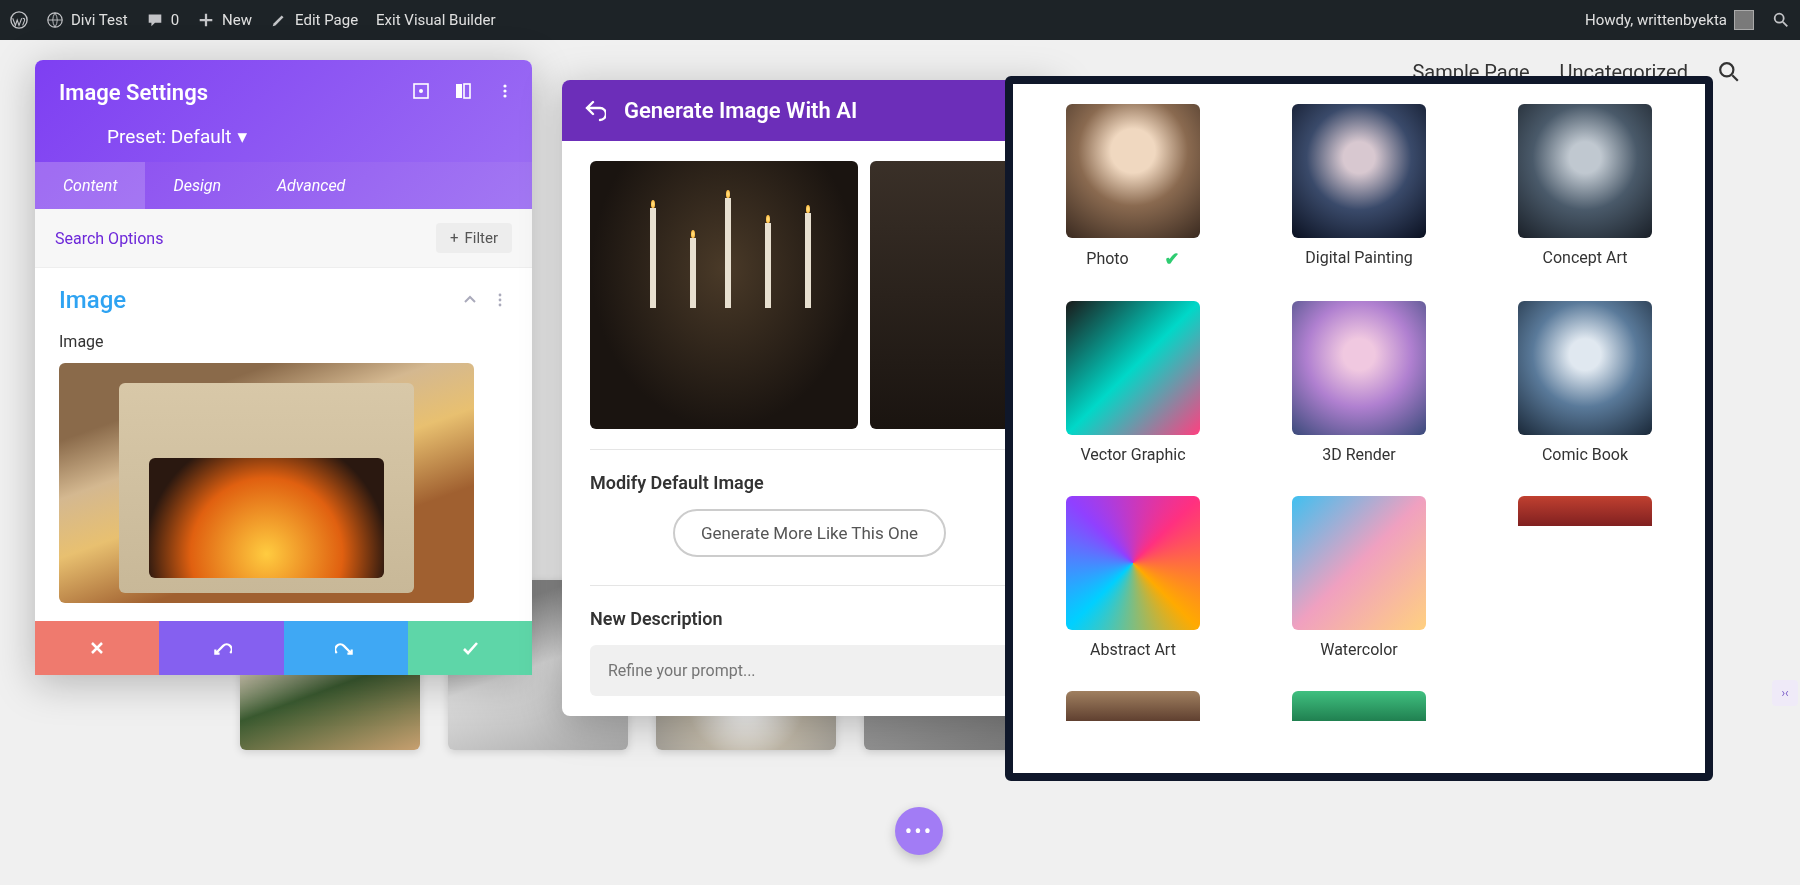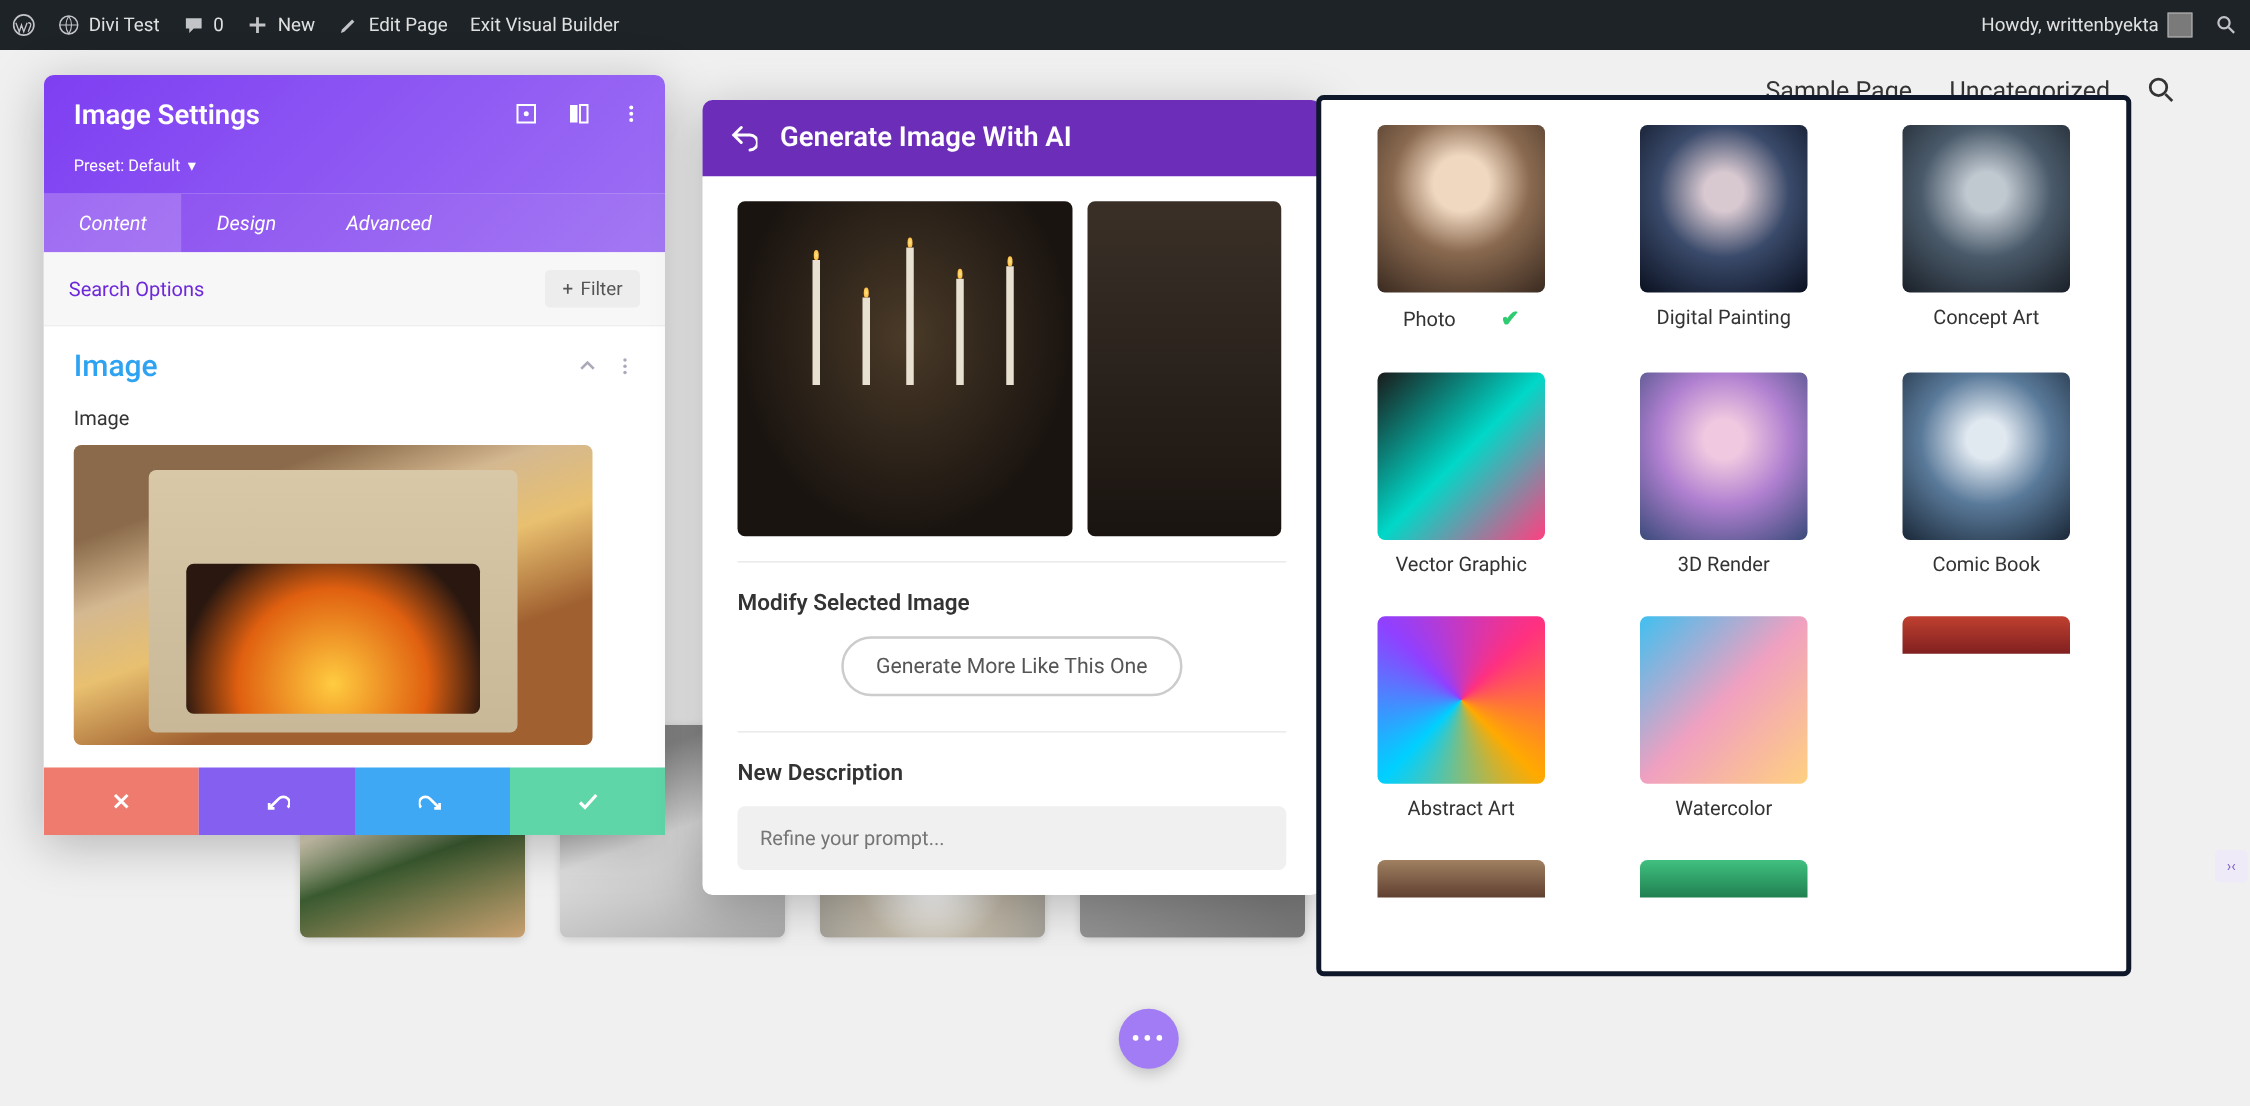--- a/index.html
+++ b/index.html
@@ -23,21 +23,21 @@
 .bg-thumb.t2 { background: linear-gradient(160deg,#888 20%,#ddd 50%,#aaa); }
 .bg-thumb.t3 { background: radial-gradient(circle at 50% 70%,#fff 10%,#c0b8a8 40%,#888); }
 .bg-thumb.t4 { background: linear-gradient(135deg,#aaa,#777); }
 .bg-thumb.t5 { background: linear-gradient(135deg,#c89050,#7a4a2a); }
 .bg-thumb.t6 { background: linear-gradient(135deg,#6ab090,#3a7050); }
 
 
 .settings-panel { position: absolute; top: 60px; left: 35px; width: 497px; background: #fff; border-radius: 8px 8px 0 0; box-shadow: 0 8px 40px rgba(0,0,0,0.25); overflow: hidden; }
 .sp-header { background: linear-gradient(135deg,#7e3ff2,#9b6cf4); color: #fff; padding: 20px 24px 14px; position: relative; }
 .sp-title { font-size: 22px; font-weight: 600; margin-bottom: 20px; }
-.sp-preset { font-size: 13px; display: flex; align-items: center; gap: 6px; }
+.sp-preset { font-size: 19px; display: flex; align-items: center; gap: 6px; margin-left: 48px; }
 .sp-header-icons { position: absolute; top: 22px; right: 18px; display: flex; gap: 24px; }
 .sp-header-icons span { cursor: pointer; }
 .sp-tabs { display: flex; background: linear-gradient(135deg,#8a4cf0,#a378f3); font-style: italic; }
 .sp-tab { flex: none; padding: 14px 28px; color: #fff; font-size: 16px; cursor: pointer; }
 .sp-tab.active { background: rgba(255,255,255,0.18); }
 .sp-body { background: #fff; }
 .sp-search { display: flex; align-items: center; justify-content: space-between; padding: 14px 20px; background: #f7f7f7; border-bottom: 1px solid #eee; }
 .sp-search-text { color: #6d28d9; font-size: 16px; }
 .sp-filter { display: flex; align-items: center; gap: 6px; background: #ededed; padding: 6px 14px; border-radius: 4px; color: #555; font-size: 15px; cursor: pointer; }
 .sp-section { padding: 18px 24px; }
@@ -69,21 +69,21 @@
 .candle { position: absolute; bottom: 45%; width: 6px; background: #e8e0d0; }
 .candle::before { content:''; position:absolute; top:-8px; left:1px; width:4px; height:8px; background: radial-gradient(#ffe890,#ffaa20); border-radius:50% 50% 40% 40%; }
 .c1{left:60px;height:100px}.c2{left:100px;height:70px}.c3{left:135px;height:110px}.c4{left:175px;height:85px}.c5{left:215px;height:95px}
 .gen-btn { background: #2ea3f2; color: #fff; border: none; padding: 14px 24px; font-size: 17px; border-radius: 4px; cursor: pointer; display: block; margin: 0 auto 28px; }
 .ai-section-title { font-size: 18px; color: #333; font-weight: 600; margin-bottom: 16px; }
 .ai-separator { border-top: 1px solid #e5e5e5; margin-bottom: 22px; }
 .outline-btn { border: 2px solid #ccc; background: #fff; color: #555; padding: 12px 26px; font-size: 17px; border-radius: 28px; cursor: pointer; display: block; margin: 0 auto 28px; }
 .refine-input { width: 100%; background: #f0f0f0; border: none; padding: 16px 18px; font-size: 16px; border-radius: 6px; color: #888; }
 
 
-.style-popover { position: absolute; top: 76px; left: 1053px; width: 652px; height: 705px; background: #fff; border: 4px solid #0f172a; border-radius: 6px; padding: 20px 28px 0; overflow: hidden; }
+.style-popover { position: absolute; top: 76px; left: 1005px; width: 708px; height: 705px; background: #fff; border: 8px solid #0f172a; border-radius: 6px; padding: 20px 28px 0; overflow: hidden; }
 .style-grid { display: grid; grid-template-columns: repeat(3, 1fr); gap: 32px 42px; }
 .style-item { text-align: center; cursor: pointer; }
 .style-thumb { width: 134px; height: 134px; border-radius: 6px; margin: 0 auto 10px; background-size: cover; }
 .style-label-row { display: flex; align-items: center; justify-content: center; gap: 8px; font-size: 16px; color: #333; }
 .check { color: #2ecc71; font-weight: bold; font-size: 18px; }
 
 
 .st-photo { background: radial-gradient(circle at 50% 35%,#f0d8c0 20%,#8a6a50 50%,#3a2a20); }
 .st-digital { background: radial-gradient(circle at 50% 40%,#d8c8d0 15%,#3a4a6a 50%,#0a1020); }
 .st-concept { background: radial-gradient(circle at 50% 40%,#c0c8d0 15%,#4a5a6a 50%,#1a2028); }
@@ -288,21 +288,21 @@
           <div class="candle c1"></div>
             <div class="candle c2"></div>
             <div class="candle c3"></div>
             <div class="candle c4"></div>
             <div class="candle c5"></div>
         </div>
       </div>
       <div class="ai-img small"></div>
     </div>
     <div class="ai-separator"></div>
-    <div class="ai-section-title">Modify Selected Image</div>
+    <div class="ai-section-title">Modify Default Image</div>
     <button class="outline-btn">Generate More Like This One</button>
     <div class="ai-separator"></div>
     <div class="ai-section-title">New Description</div>
     <input class="refine-input" placeholder="Refine your prompt..." style="">
   </div>
 </div>
 
 <div class="style-popover">
   <div class="style-grid">
     <div class="style-item">

